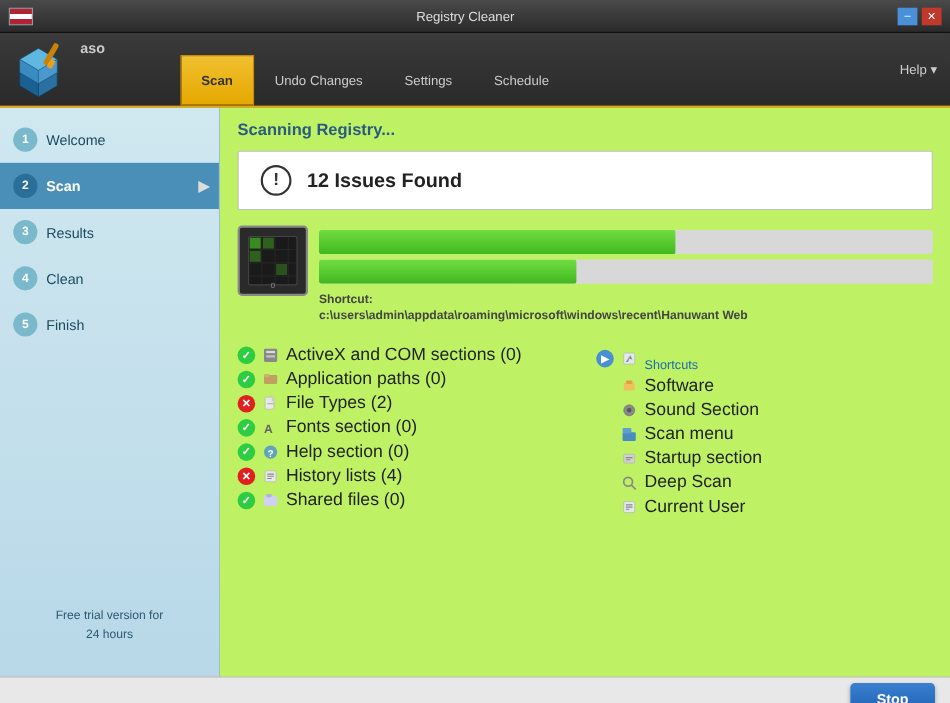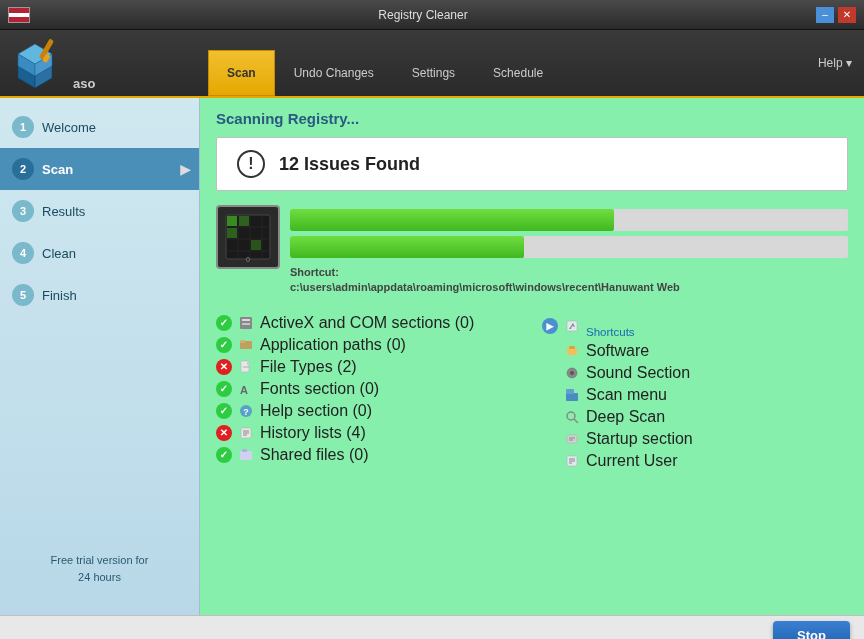--- a/index.html
+++ b/index.html
@@ -56,23 +56,23 @@
 
     
     .header {
       height: 68px;
       background: linear-gradient(to bottom, #3a3a3a, #2a2a2a);
       display: flex;
       align-items: center;
       border-bottom: 2px solid #e6a800;
     }
     .logo-area {
-      width: 208px;
-      display: flex;
-      align-items: flex-end;
+      width: 164px;
+      display: flex;
+      align-items: flex-start;
       padding-left: 8px;
       gap: 10px;
     }
     .logo-icon {
       width: 55px;
       height: 55px;
       position: relative;
     }
     .logo-icon svg {
       width: 100%;
@@ -197,21 +197,21 @@
       cursor: pointer;
       box-shadow: 0 2px 4px rgba(0,0,0,0.3);
     }
 
     
     .content-area {
       flex: 1;
       display: flex;
       flex-direction: column;
       padding: 12px 16px;
-      background: #86efac;
+      background: #bef264;
       overflow: hidden;
     }
     .content-title {
       font-size: 15px;
       font-weight: bold;
       color: #2a5a80;
       margin-bottom: 10px;
     }
 
     
@@ -612,36 +612,36 @@
                 <rect x="1" y="5" width="12" height="8" rx="1" fill="#4a8cc0"></rect>
                 <rect x="1" y="1" width="8" height="5" rx="1" fill="#60a0d0"></rect>
               </svg>
           </div>
           <span class="item-label">Scan menu</span>
         </div>
         <div class="item-row">
           <div style="width:16px; flex-shrink:0;"></div>
           <div class="item-icon">
             <svg width="14" height="14" viewBox="0 0 14 14">
-                <circle cx="6" cy="6" r="4" fill="none" stroke="#888" stroke-width="1.5"></circle>
-                <line x1="9" y1="9" x2="13" y2="13" stroke="#888" stroke-width="1.5"></line>
-              </svg>
-          </div>
-          <span class="item-label">Deep Scan</span>
-        </div>
-        <div class="item-row">
-          <div style="width:16px; flex-shrink:0;"></div>
-          <div class="item-icon">
-            <svg width="14" height="14" viewBox="0 0 14 14">
                 <rect x="2" y="3" width="10" height="8" rx="1" fill="#d0d0d0" stroke="#aaa" stroke-width="0.5"></rect>
                 <line x1="4" y1="6" x2="10" y2="6" stroke="#888" stroke-width="1"></line>
                 <line x1="4" y1="8" x2="8" y2="8" stroke="#888" stroke-width="1"></line>
               </svg>
           </div>
           <span class="item-label">Startup section</span>
+        </div>
+        <div class="item-row">
+          <div style="width:16px; flex-shrink:0;"></div>
+          <div class="item-icon">
+            <svg width="14" height="14" viewBox="0 0 14 14">
+                <circle cx="6" cy="6" r="4" fill="none" stroke="#888" stroke-width="1.5"></circle>
+                <line x1="9" y1="9" x2="13" y2="13" stroke="#888" stroke-width="1.5"></line>
+              </svg>
+          </div>
+          <span class="item-label">Deep Scan</span>
         </div>
         <div class="item-row">
           <div style="width:16px; flex-shrink:0;"></div>
           <div class="item-icon">
             <svg width="14" height="14" viewBox="0 0 14 14">
                 <rect x="2" y="2" width="10" height="10" rx="1" fill="#e0e8f0" stroke="#aaa" stroke-width="0.5"></rect>
                 <line x1="4" y1="5" x2="10" y2="5" stroke="#888" stroke-width="1"></line>
                 <line x1="4" y1="7" x2="10" y2="7" stroke="#888" stroke-width="1"></line>
                 <line x1="4" y1="9" x2="7" y2="9" stroke="#888" stroke-width="1"></line>
               </svg>

